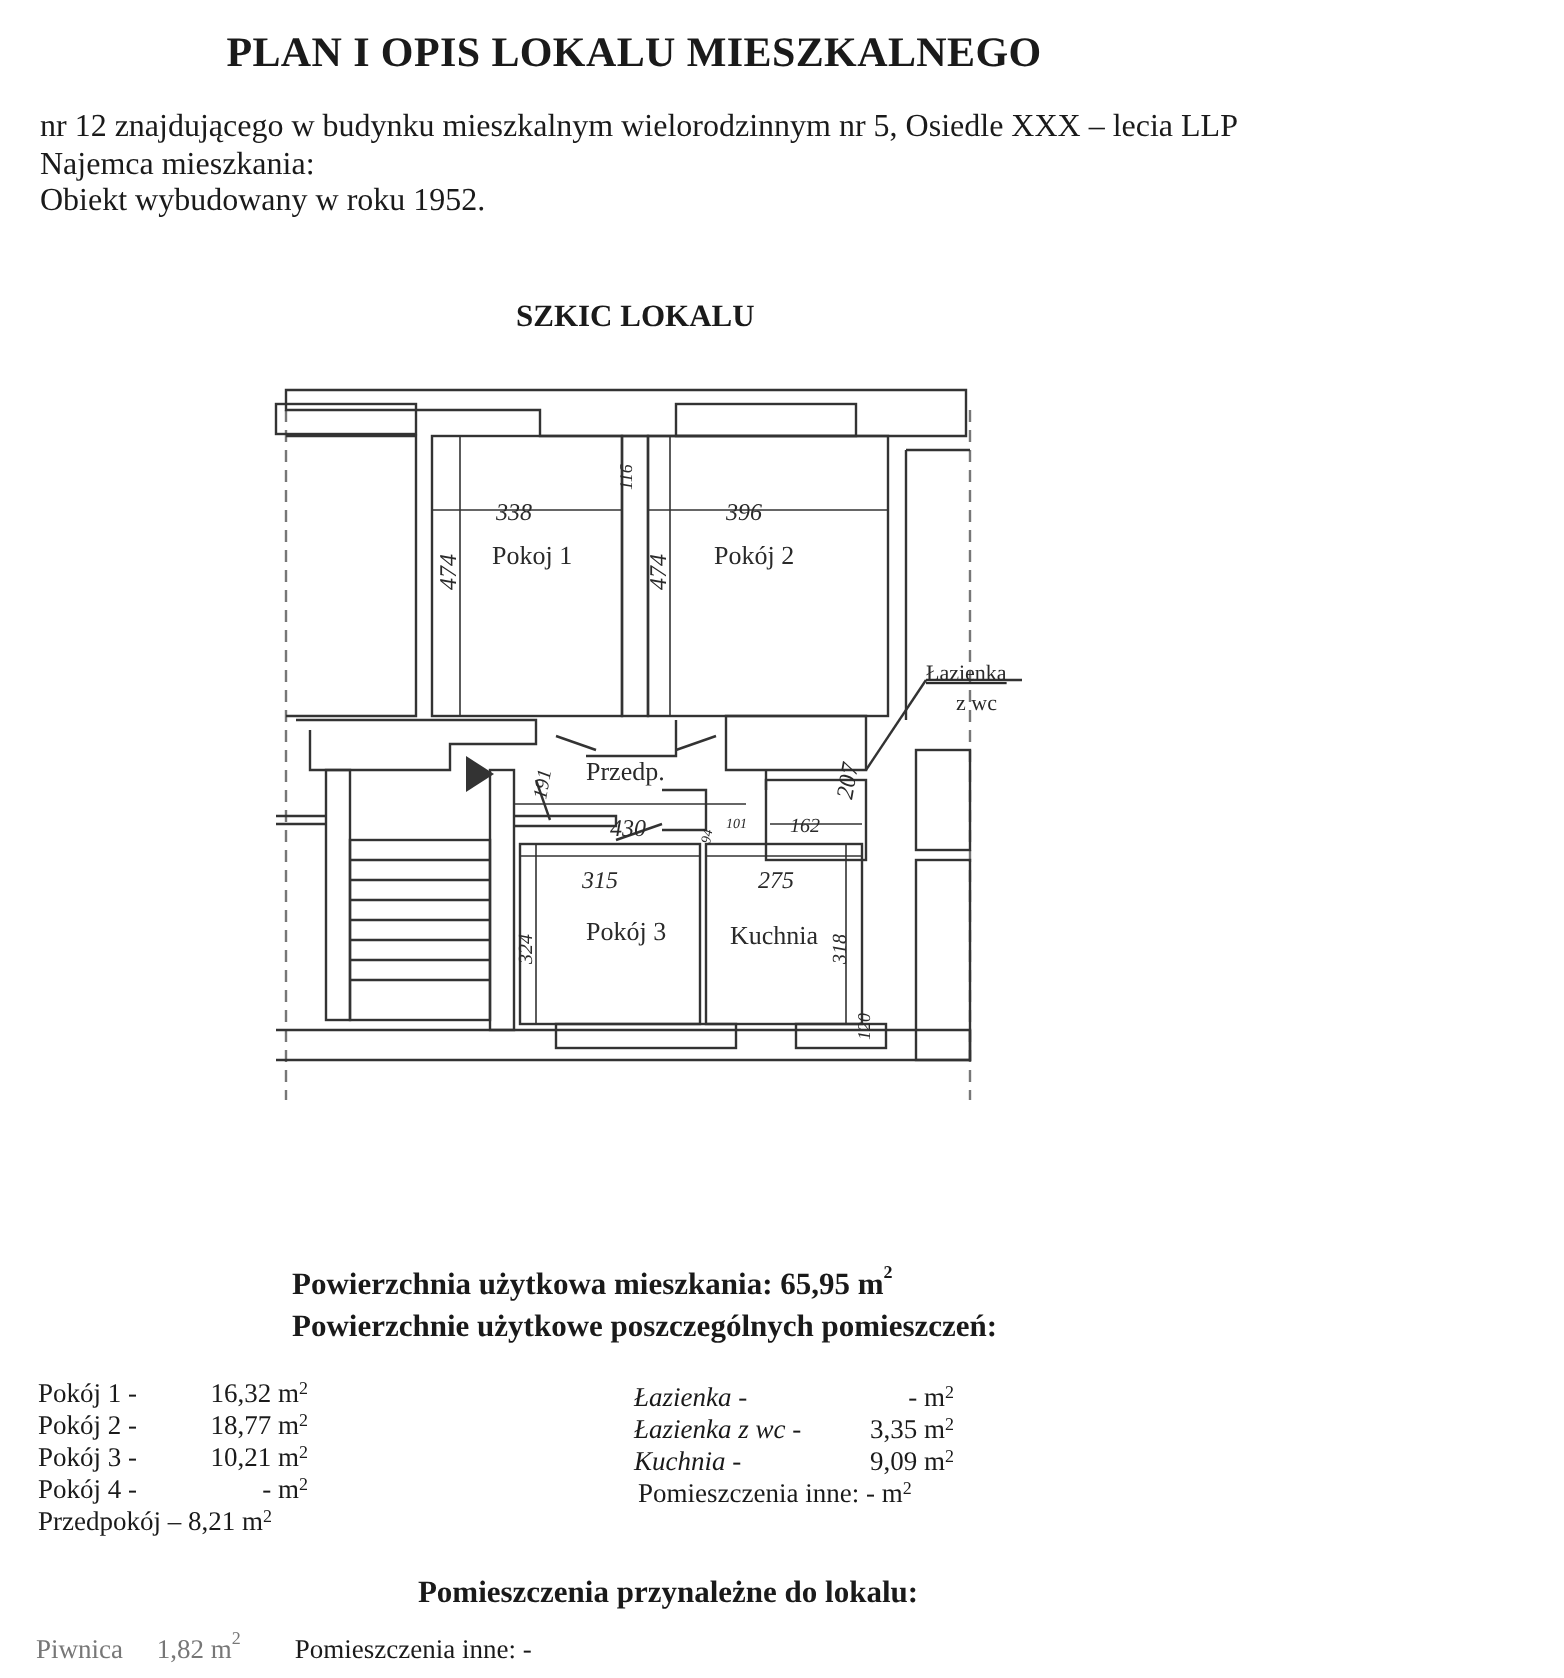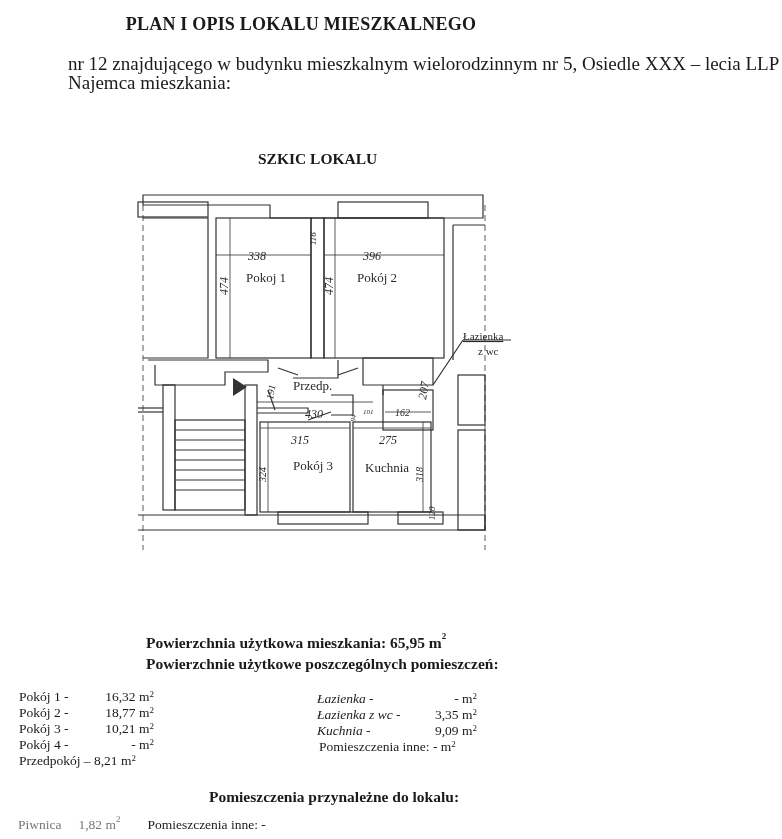--- a/index.html
+++ b/index.html
@@ -1,21 +1,21 @@
 <!DOCTYPE html>
 <html><head>
 <meta charset="utf-8">
 <style>
   html, body { margin:0; padding:0; background:#ffffff; }
   body { width:782px; height:839px; position:relative; overflow:hidden;
          font-family:"Liberation Serif", "DejaVu Serif", serif; color:#1a1a1a; }
   .abs { position:absolute; }
-  .title { left:0; width:718px; top:14px; text-align:center; font-weight:bold; font-size:18px; letter-spacing:0.2px; }
+  .title { left:16px; width:718px; top:14px; text-align:center; font-weight:bold; font-size:21px; letter-spacing:0.2px; }
   .title span { display:inline-block; transform:translateX(-58px); }
-  .intro { left:20px; top:55px; font-size:19px; line-height:18.5px;margin-left:48px; }
+  .intro { left:20px; top:55px; font-size:16px; line-height:18.5px; }
   .intro div { white-space:nowrap; }
   .sketch-title { left:258px; top:150px; font-weight:bold; font-size:15.5px; }
   .plan { left:133px; top:190px; width:380px; height:360px; }
   .plan svg { width:380px; height:360px; }
   .plan text { font-family:"Liberation Serif", serif; fill:#2a2a2a; }
   .sum1 { left:146px; top:634px; font-weight:bold; font-size:15.5px; white-space:nowrap; }
   .sum2 { left:146px; top:655px; font-weight:bold; font-size:15.5px; white-space:nowrap;text-align:right; }
   sup { font-size:9px; vertical-align:top; position:relative; top:-3px; }
   .list { font-size:13.5px; line-height:16px; }
   .list .row { display:flex; white-space:nowrap; }
@@ -31,20 +31,21 @@
   .bottom .faded { color:#777; }
 </style>
 </head>
 <body>
 
 <div class="abs title"><span>PLAN I OPIS LOKALU MIESZKALNEGO</span></div>
 
 <div class="abs intro">
   <div>nr 12 znajdującego w budynku mieszkalnym wielorodzinnym nr 5, Osiedle XXX – lecia LLP</div>
   <div>Najemca mieszkania:</div>
+  <div>Obiekt wybudowany w roku 1952.</div>
 </div>
 
 <div class="abs sketch-title">SZKIC LOKALU</div>
 
 <div class="abs plan">
   <svg viewBox="0 0 380 360" xmlns="http://www.w3.org/2000/svg">
     <g stroke="#333" stroke-width="1.2" fill="none">
 
       <line x1="10" y1="15" x2="10" y2="360" stroke-dasharray="6,4" stroke="#777"></line>
       <line x1="352" y1="15" x2="352" y2="360" stroke-dasharray="6,4" stroke="#777"></line>

